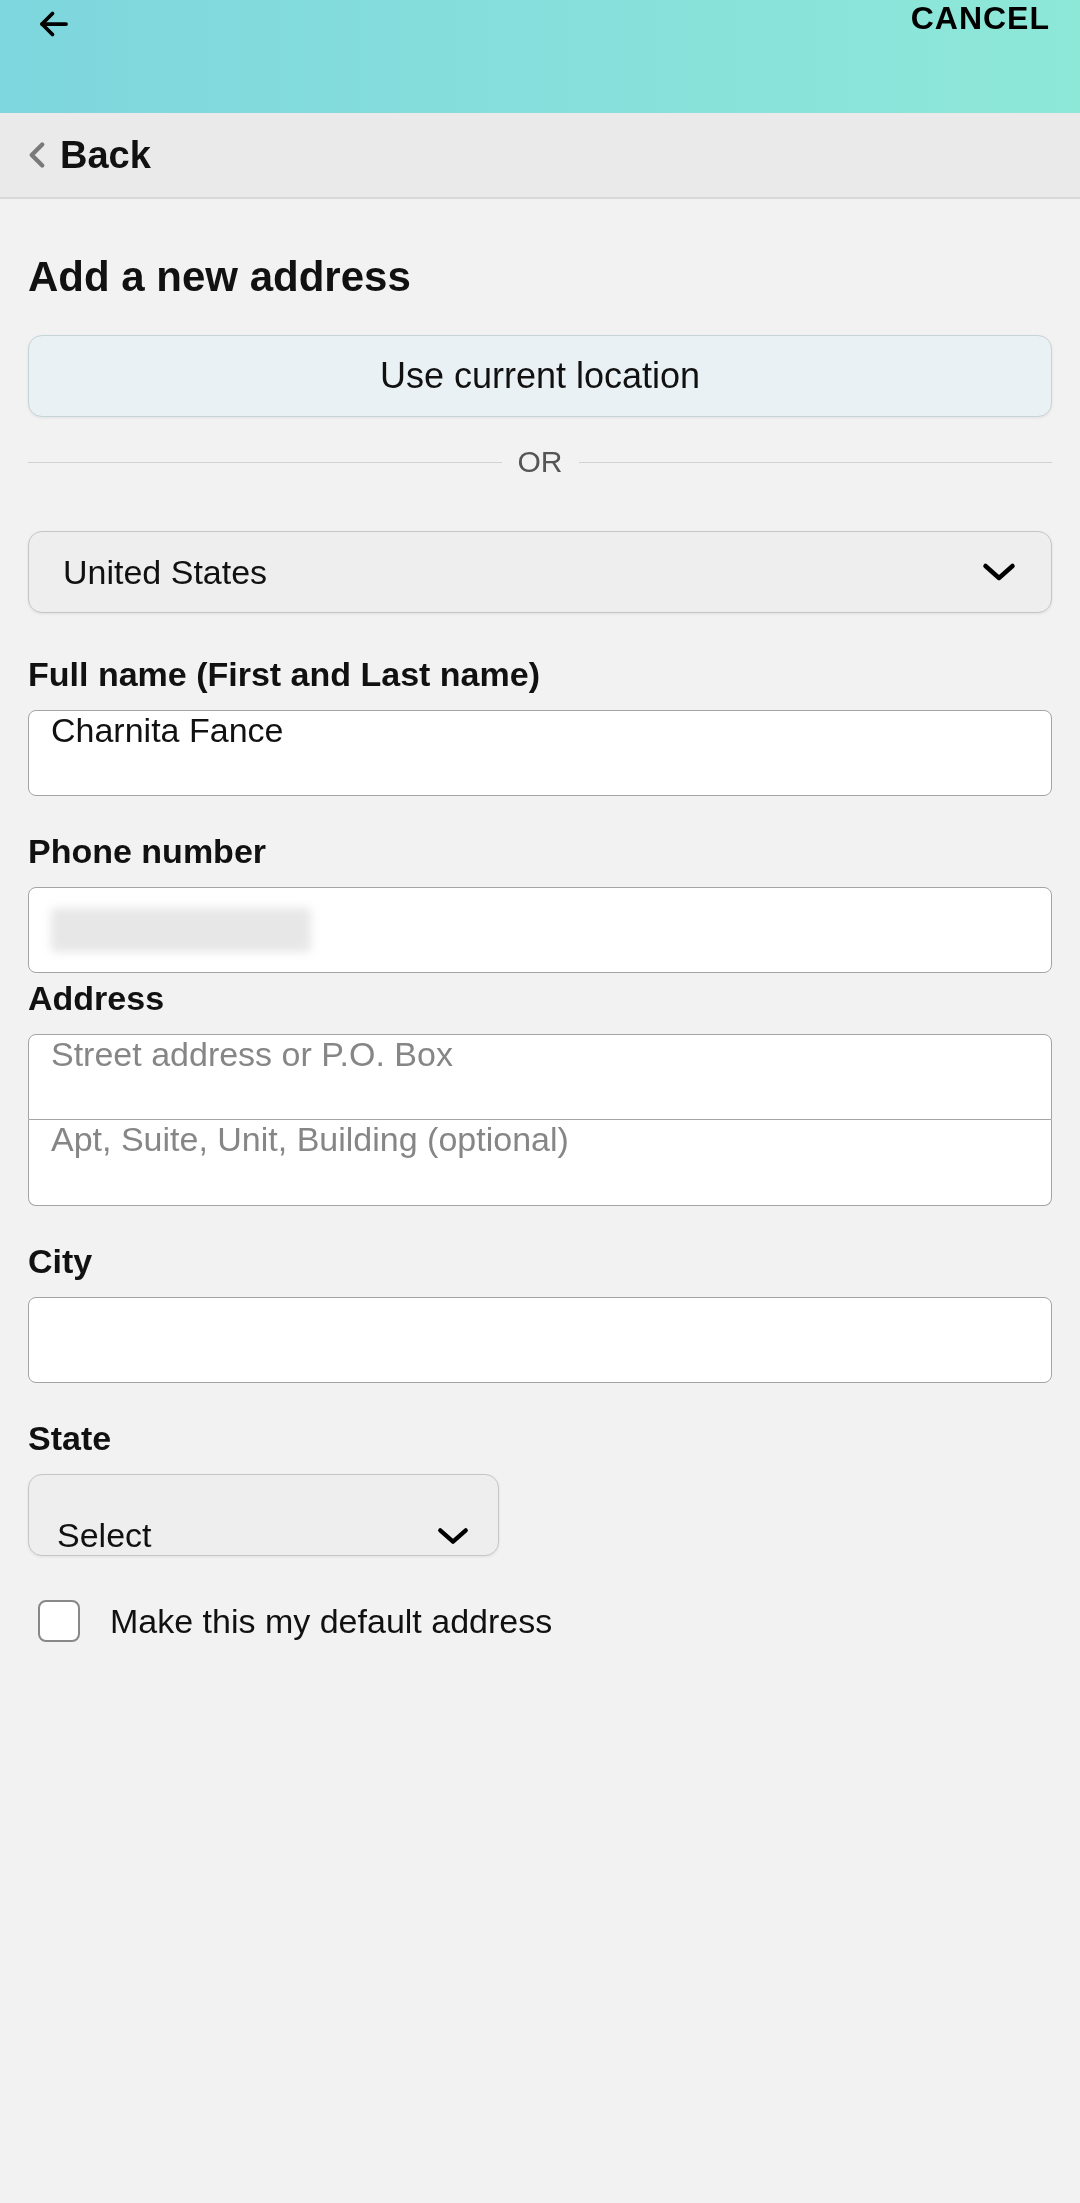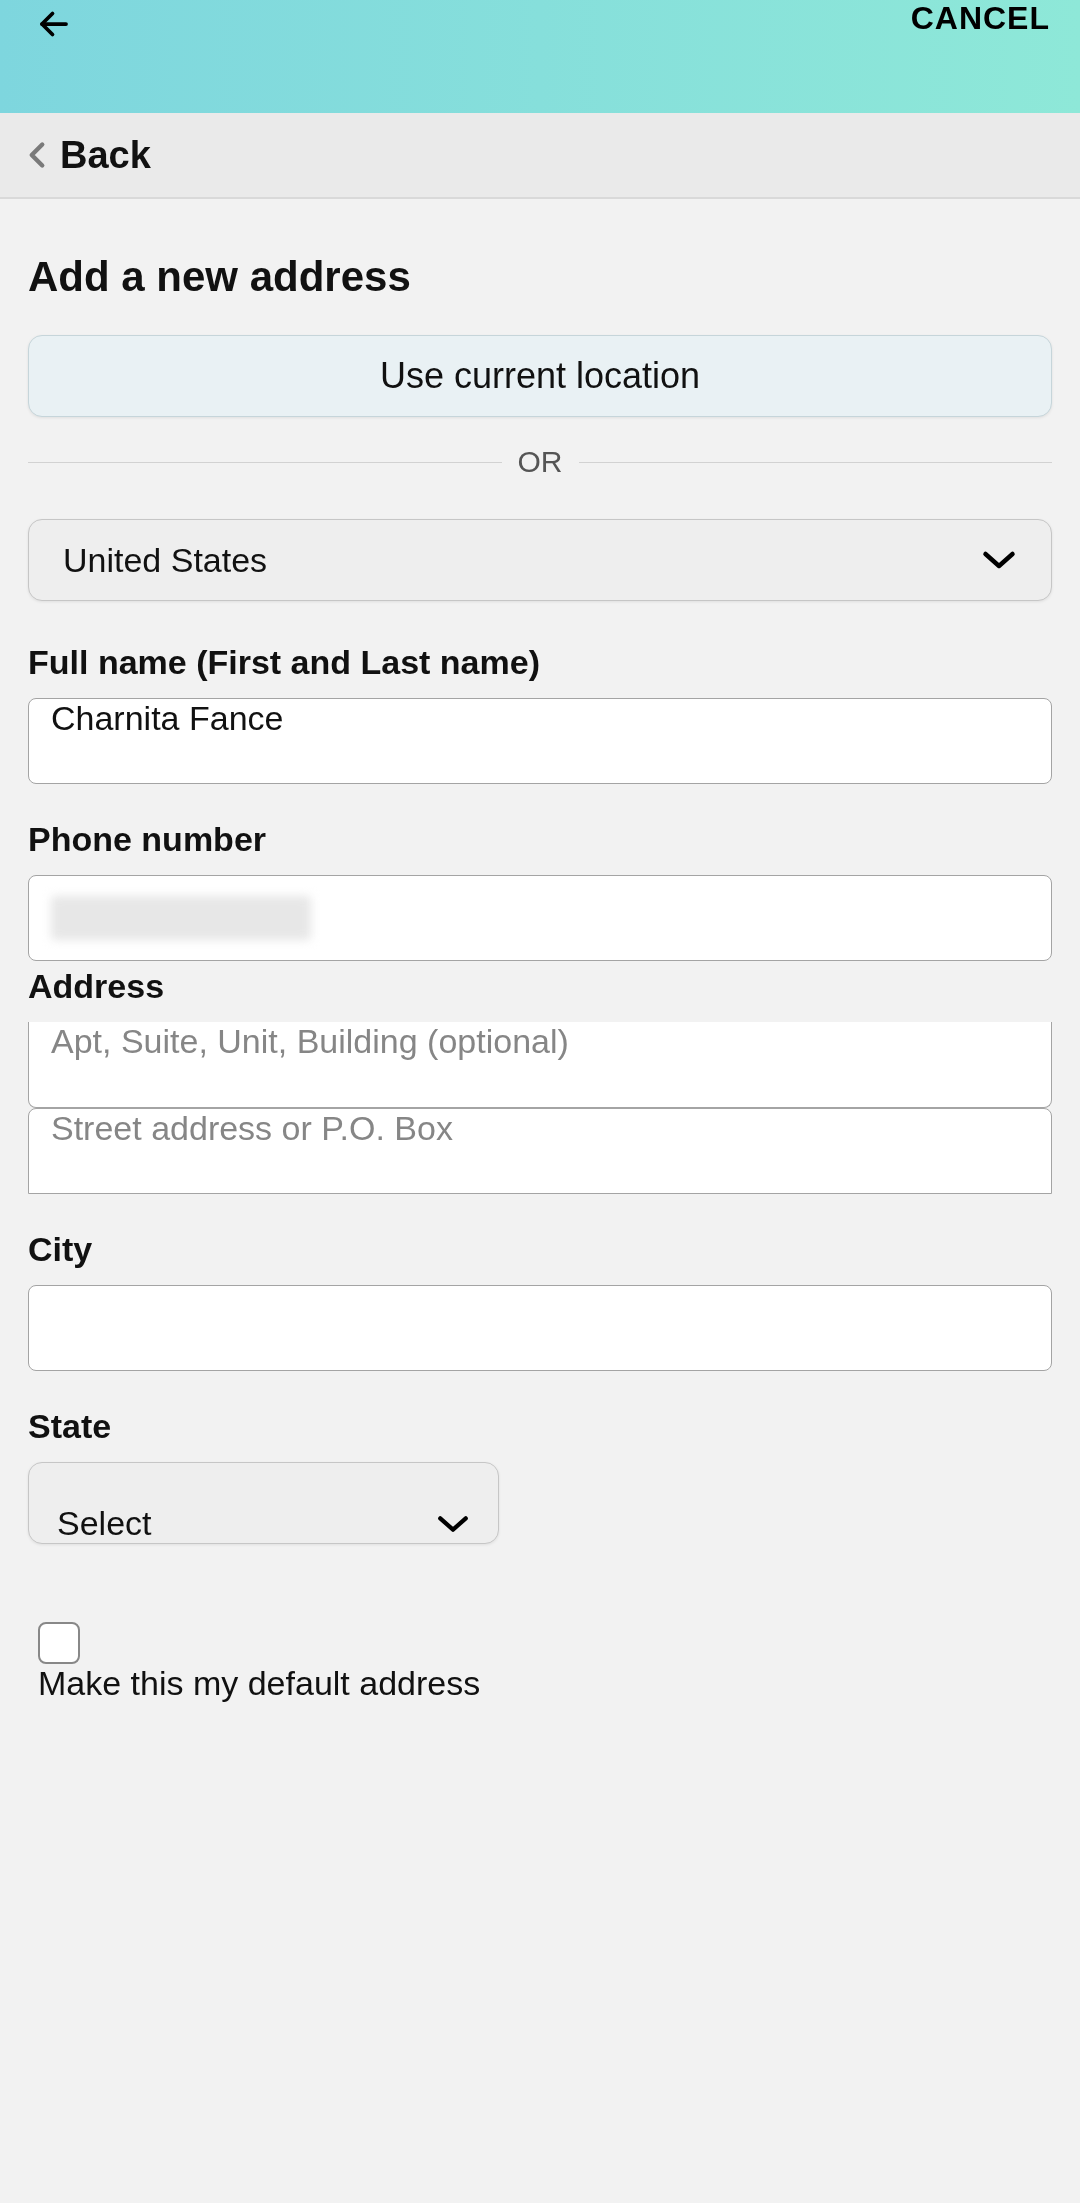--- a/index.html
+++ b/index.html
@@ -71,21 +71,21 @@
       font-weight: 400;
       color: #111;
       box-shadow: 0 1px 3px rgba(0,0,0,0.08);
       display: flex;
       align-items: center;
       justify-content: center;
     }
     .or-row {
       display: flex;
       align-items: center;
-      margin: 28px 0 40px 0;
+      margin: 28px 0 52px 0;
       text-align: right;
     }
     .or-line {
       flex: 1;
       height: 1px;
       background: #d2d2d2;
     }
     .or-text {
       padding: 0 16px;
       font-size: 30px;
@@ -185,23 +185,23 @@
       display: flex;
       align-items: flex-end;
       justify-content: space-between;
       padding: 0 28px;
       font-size: 34px;
       color: #111;
     }
     .state-select .chevron svg { width: 34px; height: 22px; }
     .checkbox-row {
       display: flex;
-      margin-top: 78px;
+      align-items: center;
+      margin-top: 44px;
       padding-left: 10px;
-      flex-direction: column;
     }
     .checkbox {
       width: 42px;
       height: 42px;
       border: 2px solid #888;
       border-radius: 8px;
       background: #fff;
       margin-right: 30px;
     }
     .checkbox-label {
@@ -260,25 +260,25 @@
 
   <div class="spacer-30"></div>
 
   <div class="field-label">Phone number</div>
   <div class="blurred-phone">
     <div class="blurred-box"></div>
   </div>
 
   <div class="field-label">Address</div>
   <div class="address-group">
+    <div class="text-input addr1">
+      <input type="text" placeholder="Street address or P.O. Box" style="">
+    </div>
     <div class="text-input addr2">
       <input type="text" placeholder="Apt, Suite, Unit, Building (optional)" style="">
-    </div>
-    <div class="text-input addr1">
-      <input type="text" placeholder="Street address or P.O. Box" style="">
     </div>
   </div>
 
   <div class="spacer-30"></div>
 
   <div class="field-label">City</div>
   <div class="text-input">
     <input type="text" value="" style="">
   </div>
 

